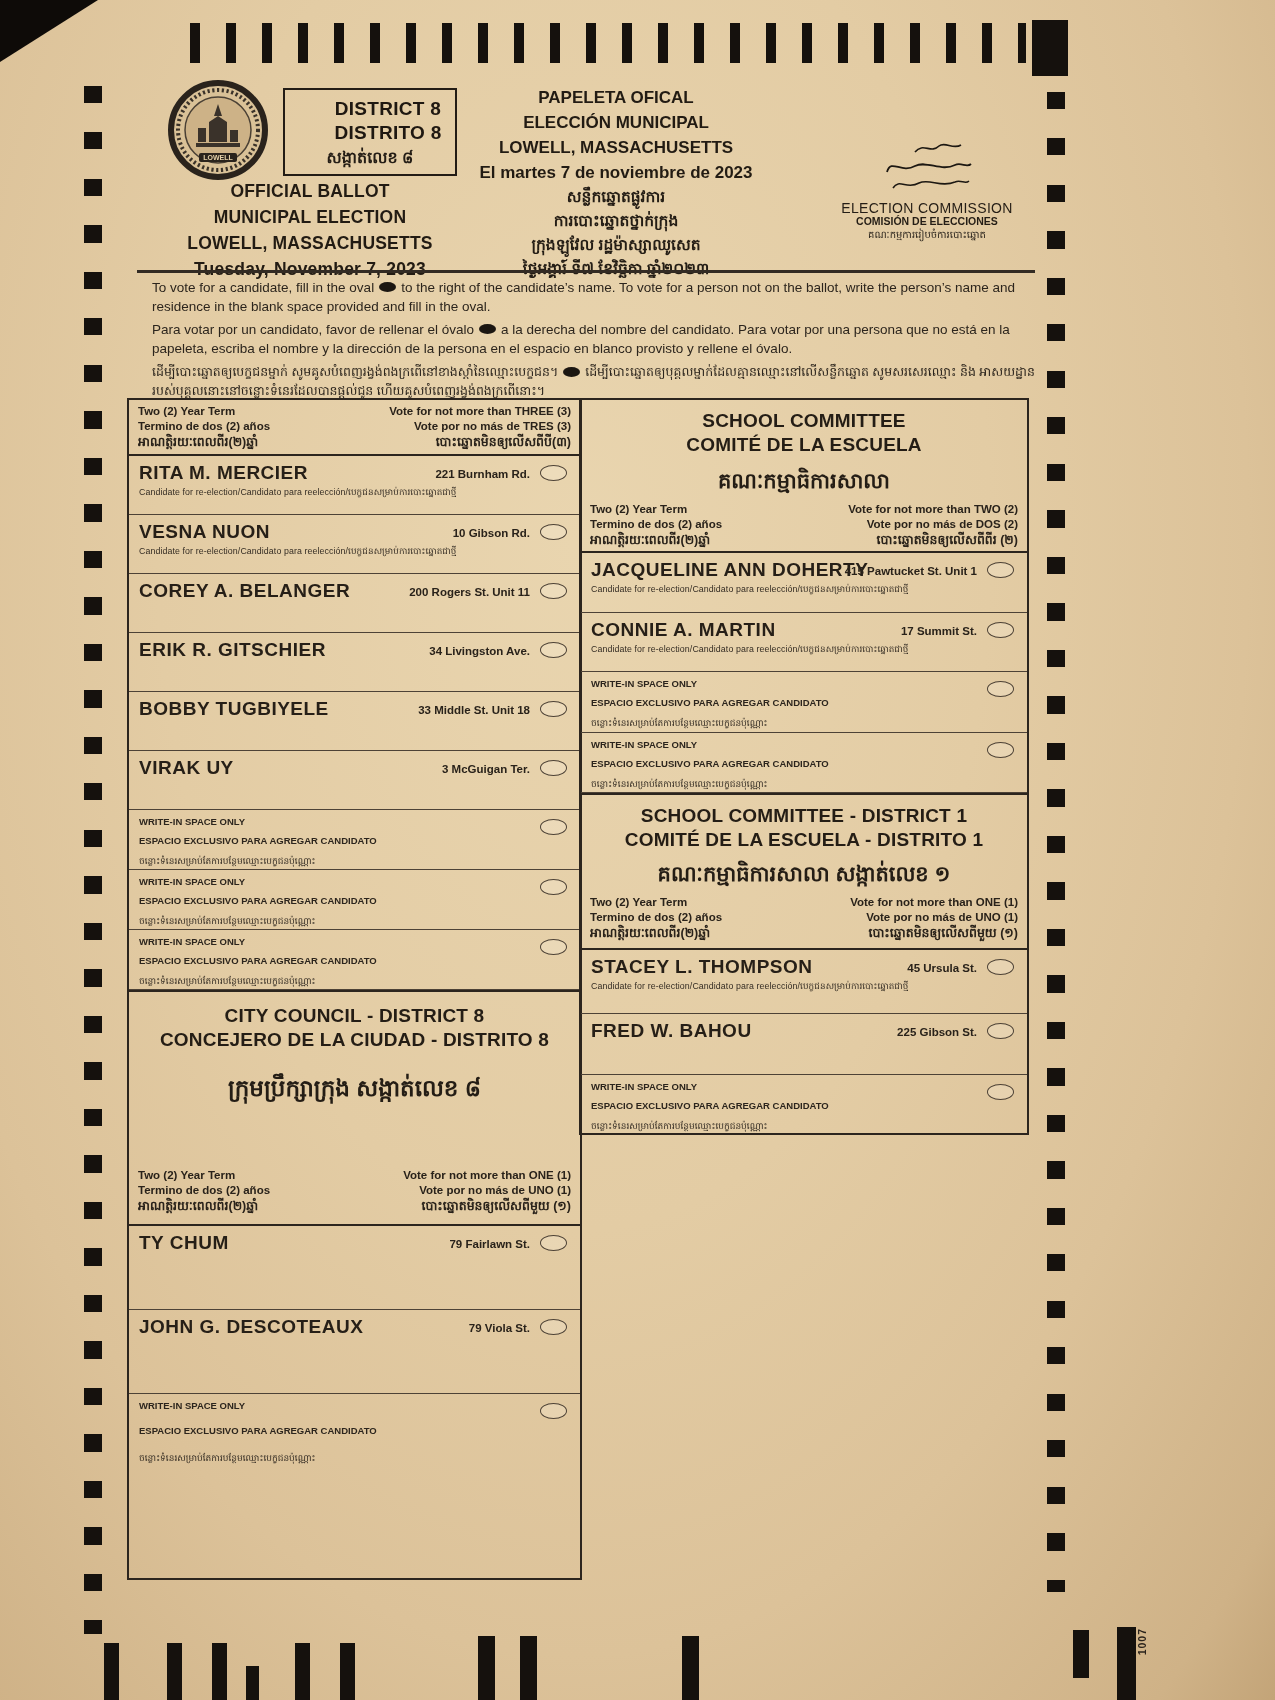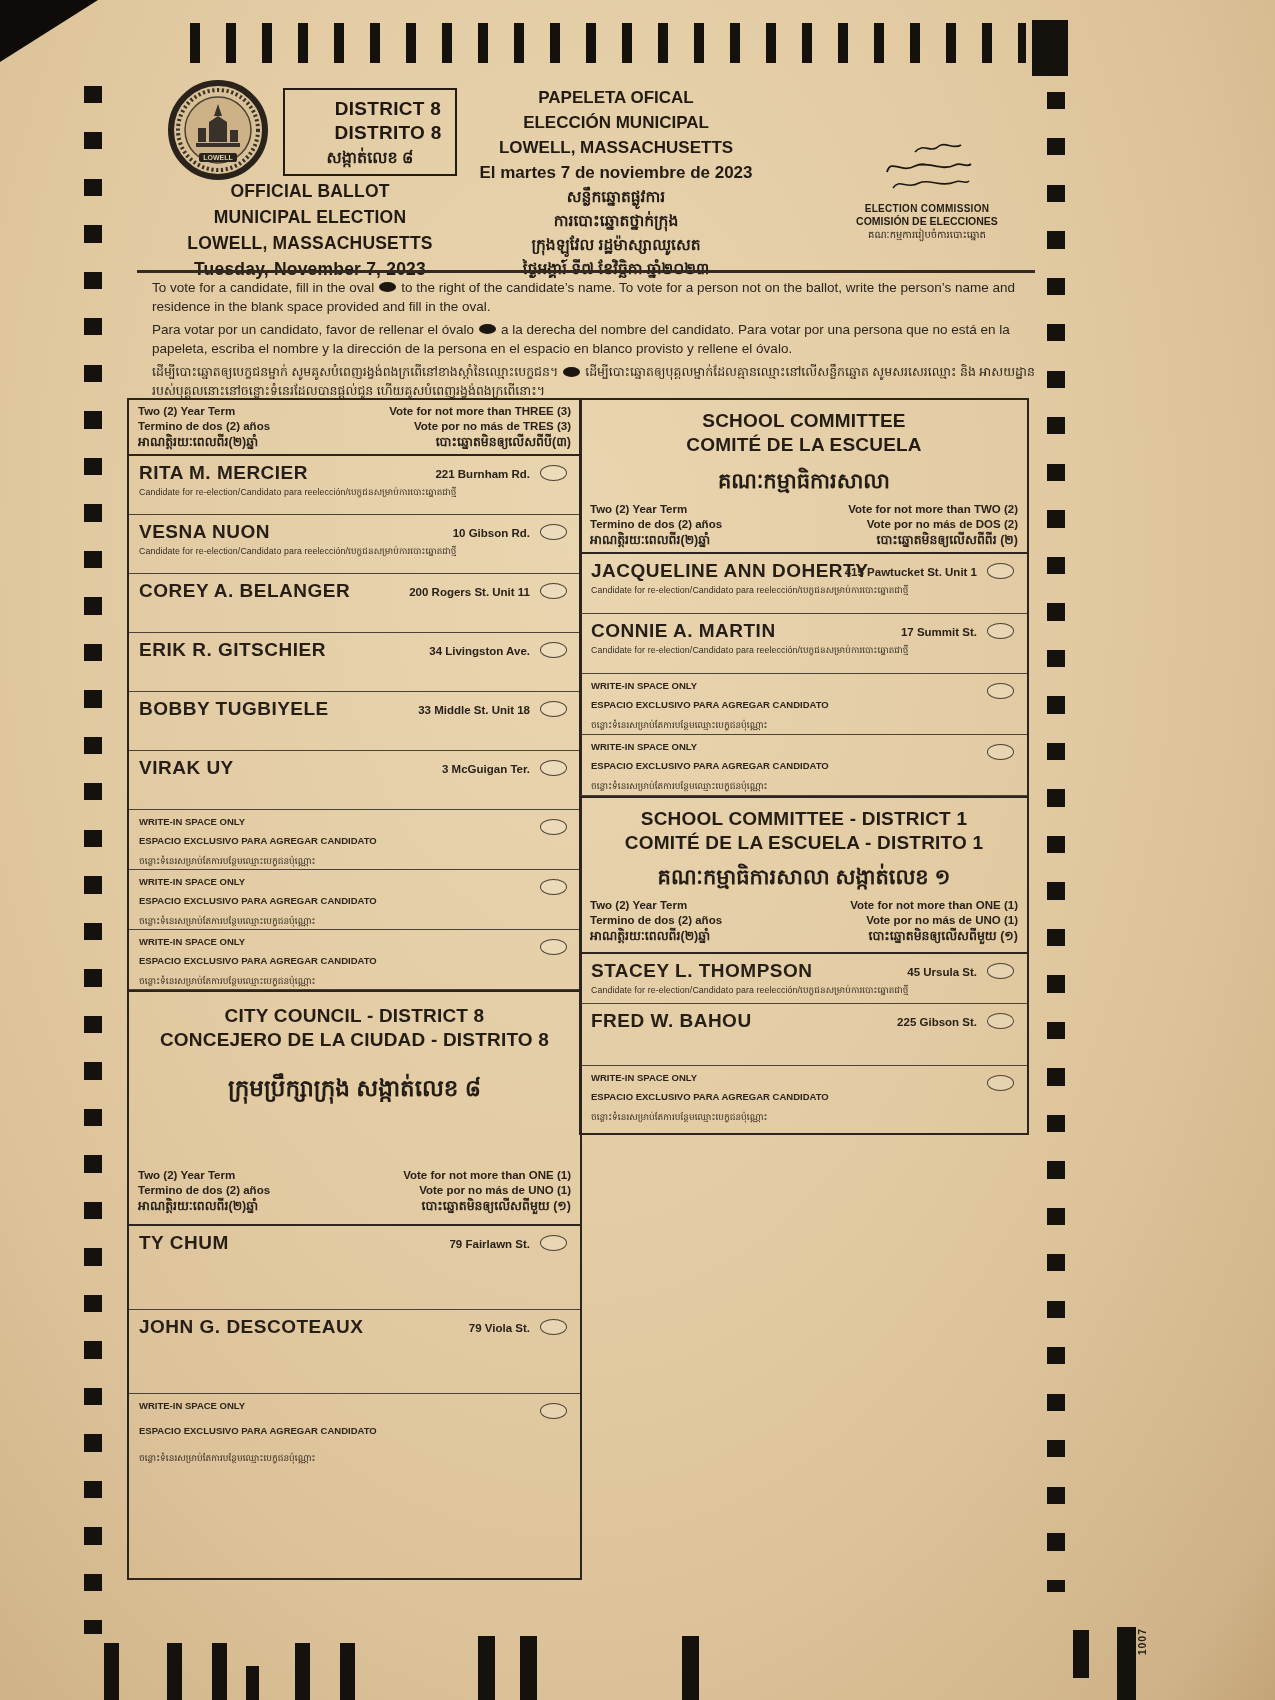--- a/index.html
+++ b/index.html
@@ -25,21 +25,21 @@
     border:2.4px solid #231c15;box-sizing:border-box;text-align:center;padding-top:7px;}
   .district-box .d1{font-size:19px;font-weight:700;line-height:24px;color:#1f1811;letter-spacing:.3px;margin-left:36px;}
   .district-box .dkm{font-size:16px;font-weight:700;line-height:26px;color:#241d15;}
   .title-en{position:absolute;left:148px;top:178px;width:324px;text-align:center;}
   .title-en div{font-size:17.5px;font-weight:700;line-height:26px;color:#221b13;letter-spacing:.2px;}
   .title-es{position:absolute;left:432px;top:85px;width:368px;text-align:center;}
   .title-es .es{font-size:17px;font-weight:700;line-height:25px;color:#221b13;}
   .title-es .km{font-size:15.5px;font-weight:700;line-height:24px;color:#241d15;}
   .commission{position:absolute;left:818px;top:140px;width:218px;text-align:center;}
   .commission svg{display:block;margin:0 auto;}
-  .commission .c1{font-size:10px;font-weight:700;line-height:13px;color:#241d15;letter-spacing:.3px;text-align:center;}
+  .commission .c1{font-size:14px;font-weight:400;line-height:13px;color:#241d15;letter-spacing:.3px;text-align:center;}
   .commission .c2{font-size:10.5px;font-weight:700;line-height:13px;color:#241d15;}
   .commission .c3{font-size:10px;line-height:14px;color:#2a231b;}
   .rule{position:absolute;left:137px;top:270px;width:898px;height:2.6px;background:#332b23;}
   
   .instructions{position:absolute;left:152px;top:279px;width:884px;}
   .instructions p{margin:0 0 5px 0;font-size:13.5px;line-height:18.5px;color:#2c251d;}
   .instructions p.km{font-size:12.5px;line-height:19px;}
   .ioval{display:inline-block;width:17px;height:10px;border-radius:50%;background:#1b1611;
     vertical-align:middle;margin:0 5px 2px 5px;}
   
@@ -309,21 +309,21 @@
         <div>Termino de dos (2) años</div>
         <div class="km">អាណត្តិរយៈពេលពីរ(២)ឆ្នាំ</div>
       </div>
       <div class="term-r">
         <div>Vote for not more than ONE (1)</div>
         <div>Vote por no más de UNO (1)</div>
         <div class="km">បោះឆ្នោតមិនឲ្យលើសពីមួយ (១)</div>
       </div>
     </div>
 
-    <div class="row" style="height:50px">
+    <div class="row" style="height:64px">
       <div class="cname">STACEY L. THOMPSON</div>
       <div class="caddr">45 Ursula St.</div>
       <span class="oval"></span>
       <div class="cnote">Candidate for re-election/Candidato para reelección/បេក្ខជនសម្រាប់ការបោះឆ្នោតជាថ្មី</div>
     </div>
     <div class="row" style="height:62px">
       <div class="cname">FRED W. BAHOU</div>
       <div class="caddr">225 Gibson St.</div>
       <span class="oval"></span>
     </div>

